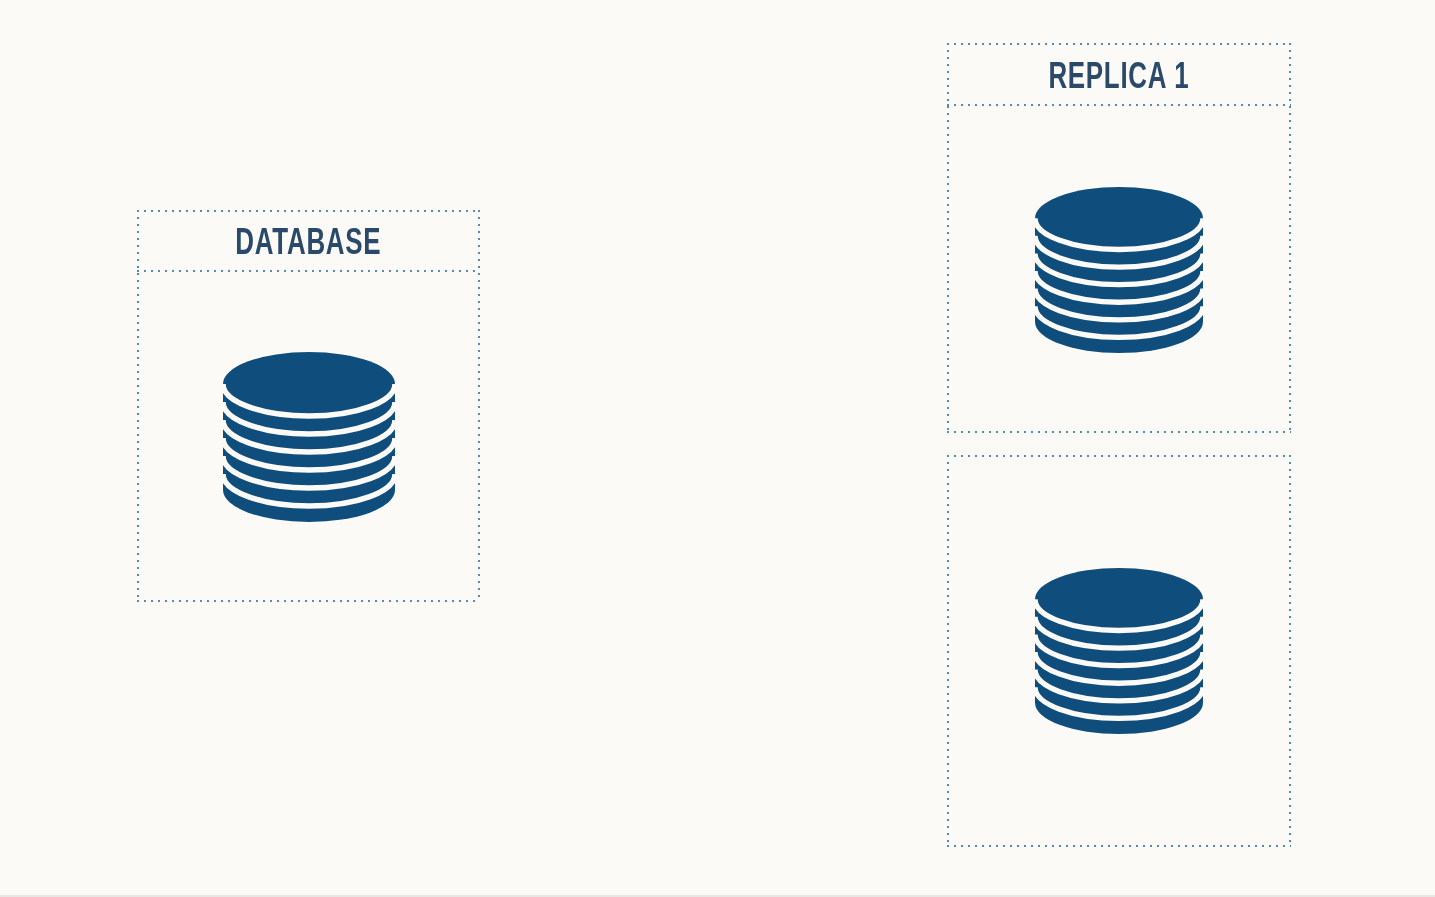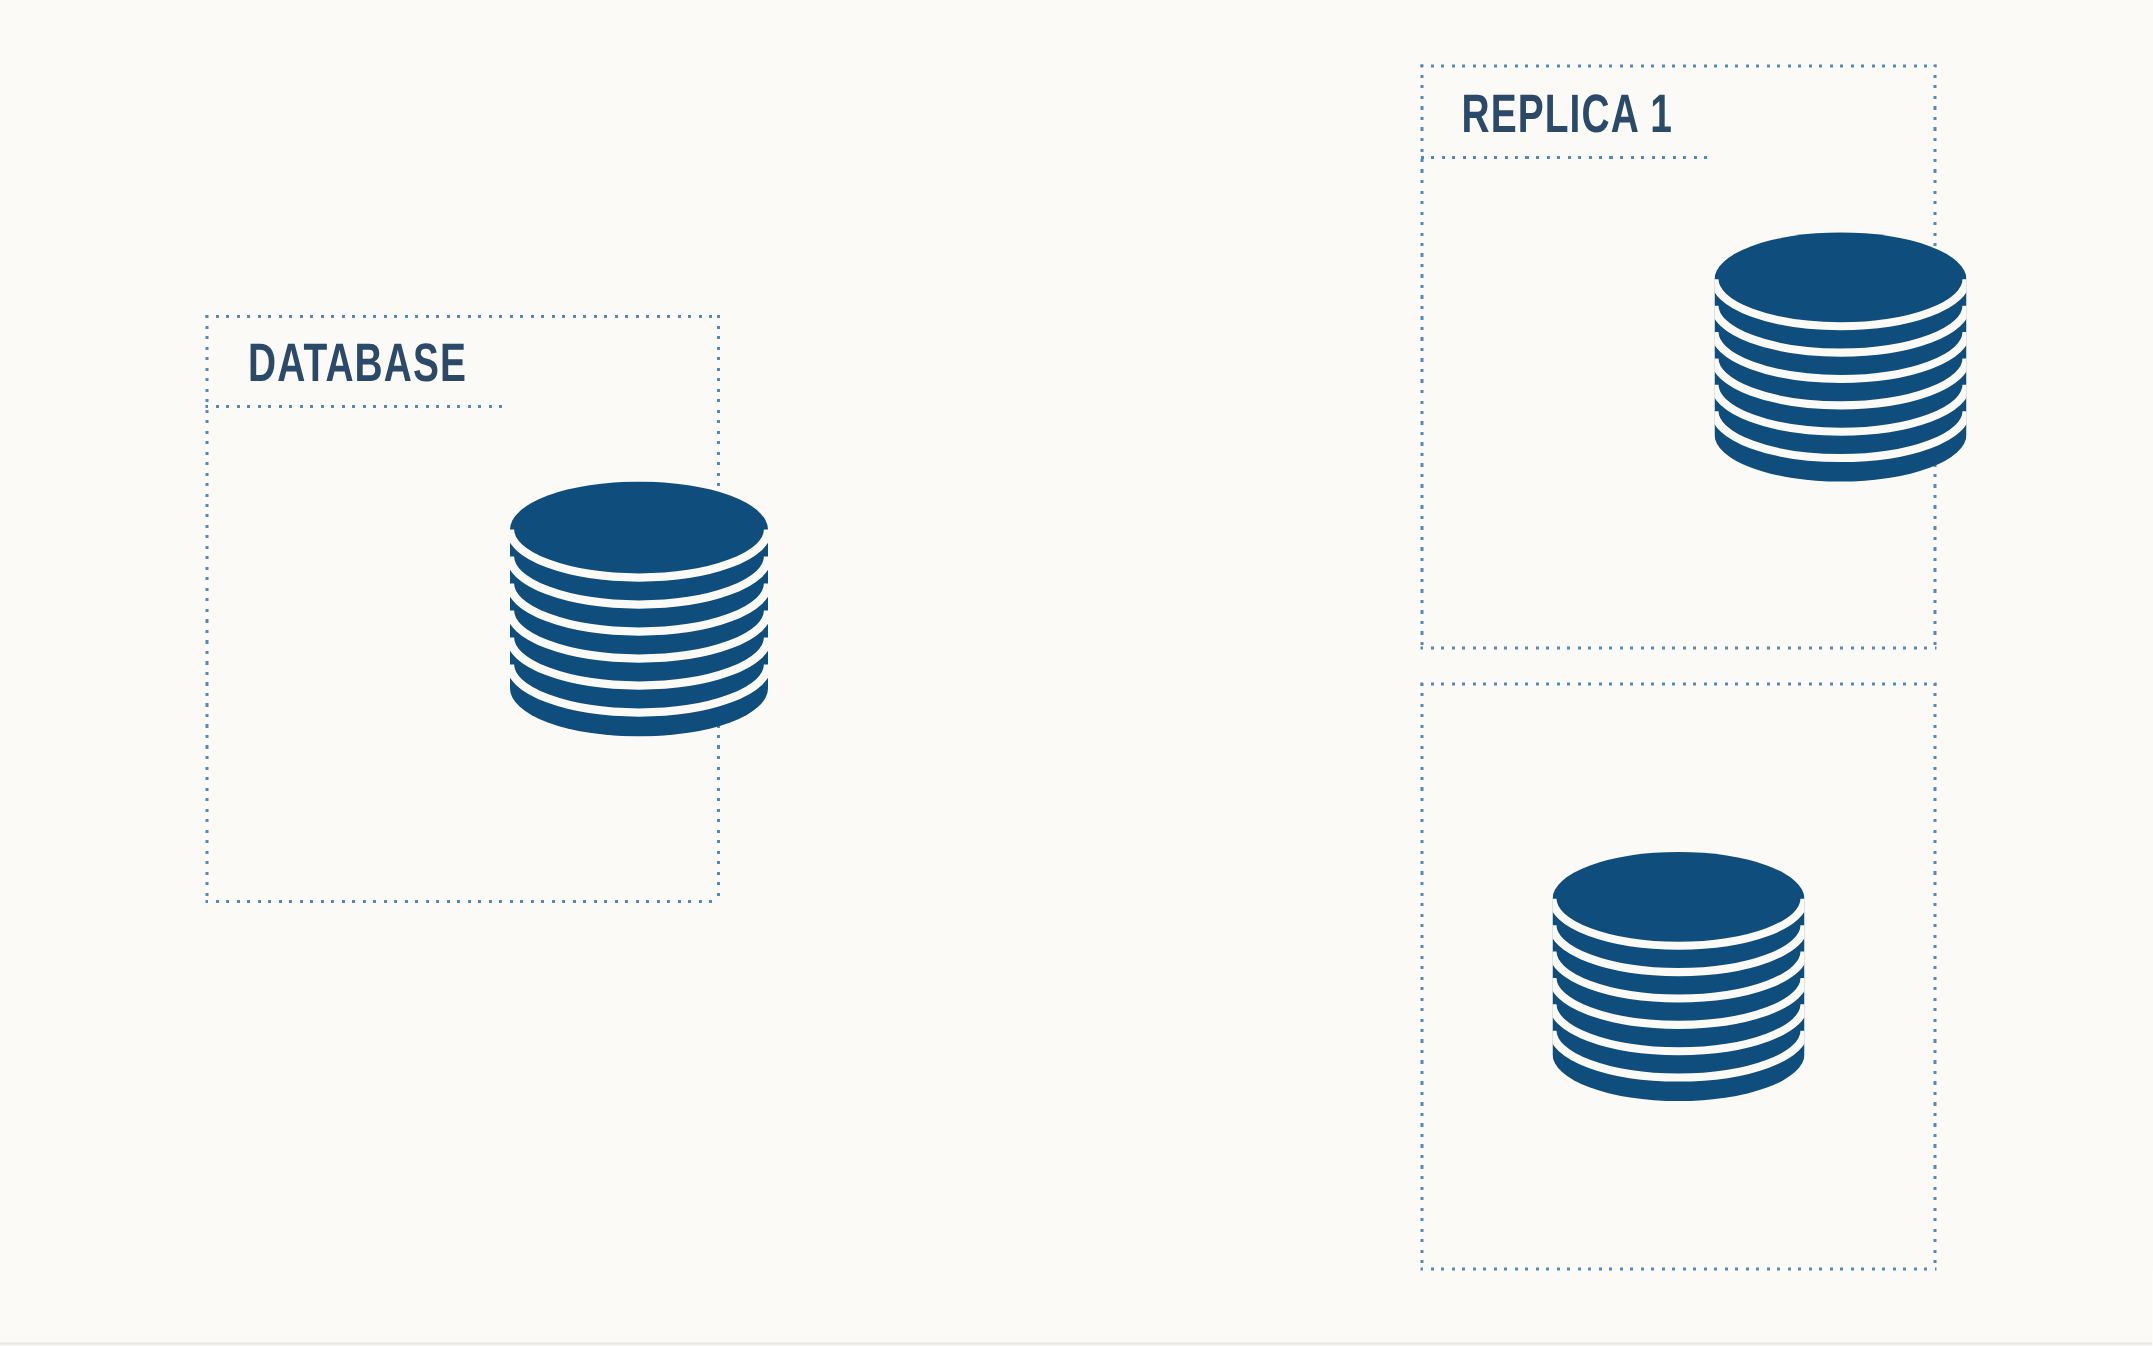--- a/index.html
+++ b/index.html
@@ -30,21 +30,21 @@
     box-sizing: border-box;
     background-image:
       repeating-linear-gradient(90deg,  var(--border-dot, #528ab8) 0 2px, transparent 2px 7px),
       repeating-linear-gradient(90deg,  var(--border-dot, #528ab8) 0 2px, transparent 2px 7px),
       repeating-linear-gradient(180deg, var(--border-dot, #528ab8) 0 2px, transparent 2px 7px),
       repeating-linear-gradient(180deg, var(--border-dot, #528ab8) 0 2px, transparent 2px 7px);
     background-repeat: no-repeat;
     background-size: 100% 2px, 100% 2px, 2px 100%, 2px 100%;
     background-position: 0 0, 0 100%, 0 0, 100% 0;
     display: flex;
-    flex-direction: row;
+    flex-direction: column;
   }
   .panel-header {
     box-sizing: border-box;
     width: 100%;
     display: flex;
     align-items: center;
     justify-content: center;
     background-image: repeating-linear-gradient(90deg, var(--border-dot, #528ab8) 0 2px, transparent 2px 7px);
     background-repeat: no-repeat;
     background-size: 100% 2px;

